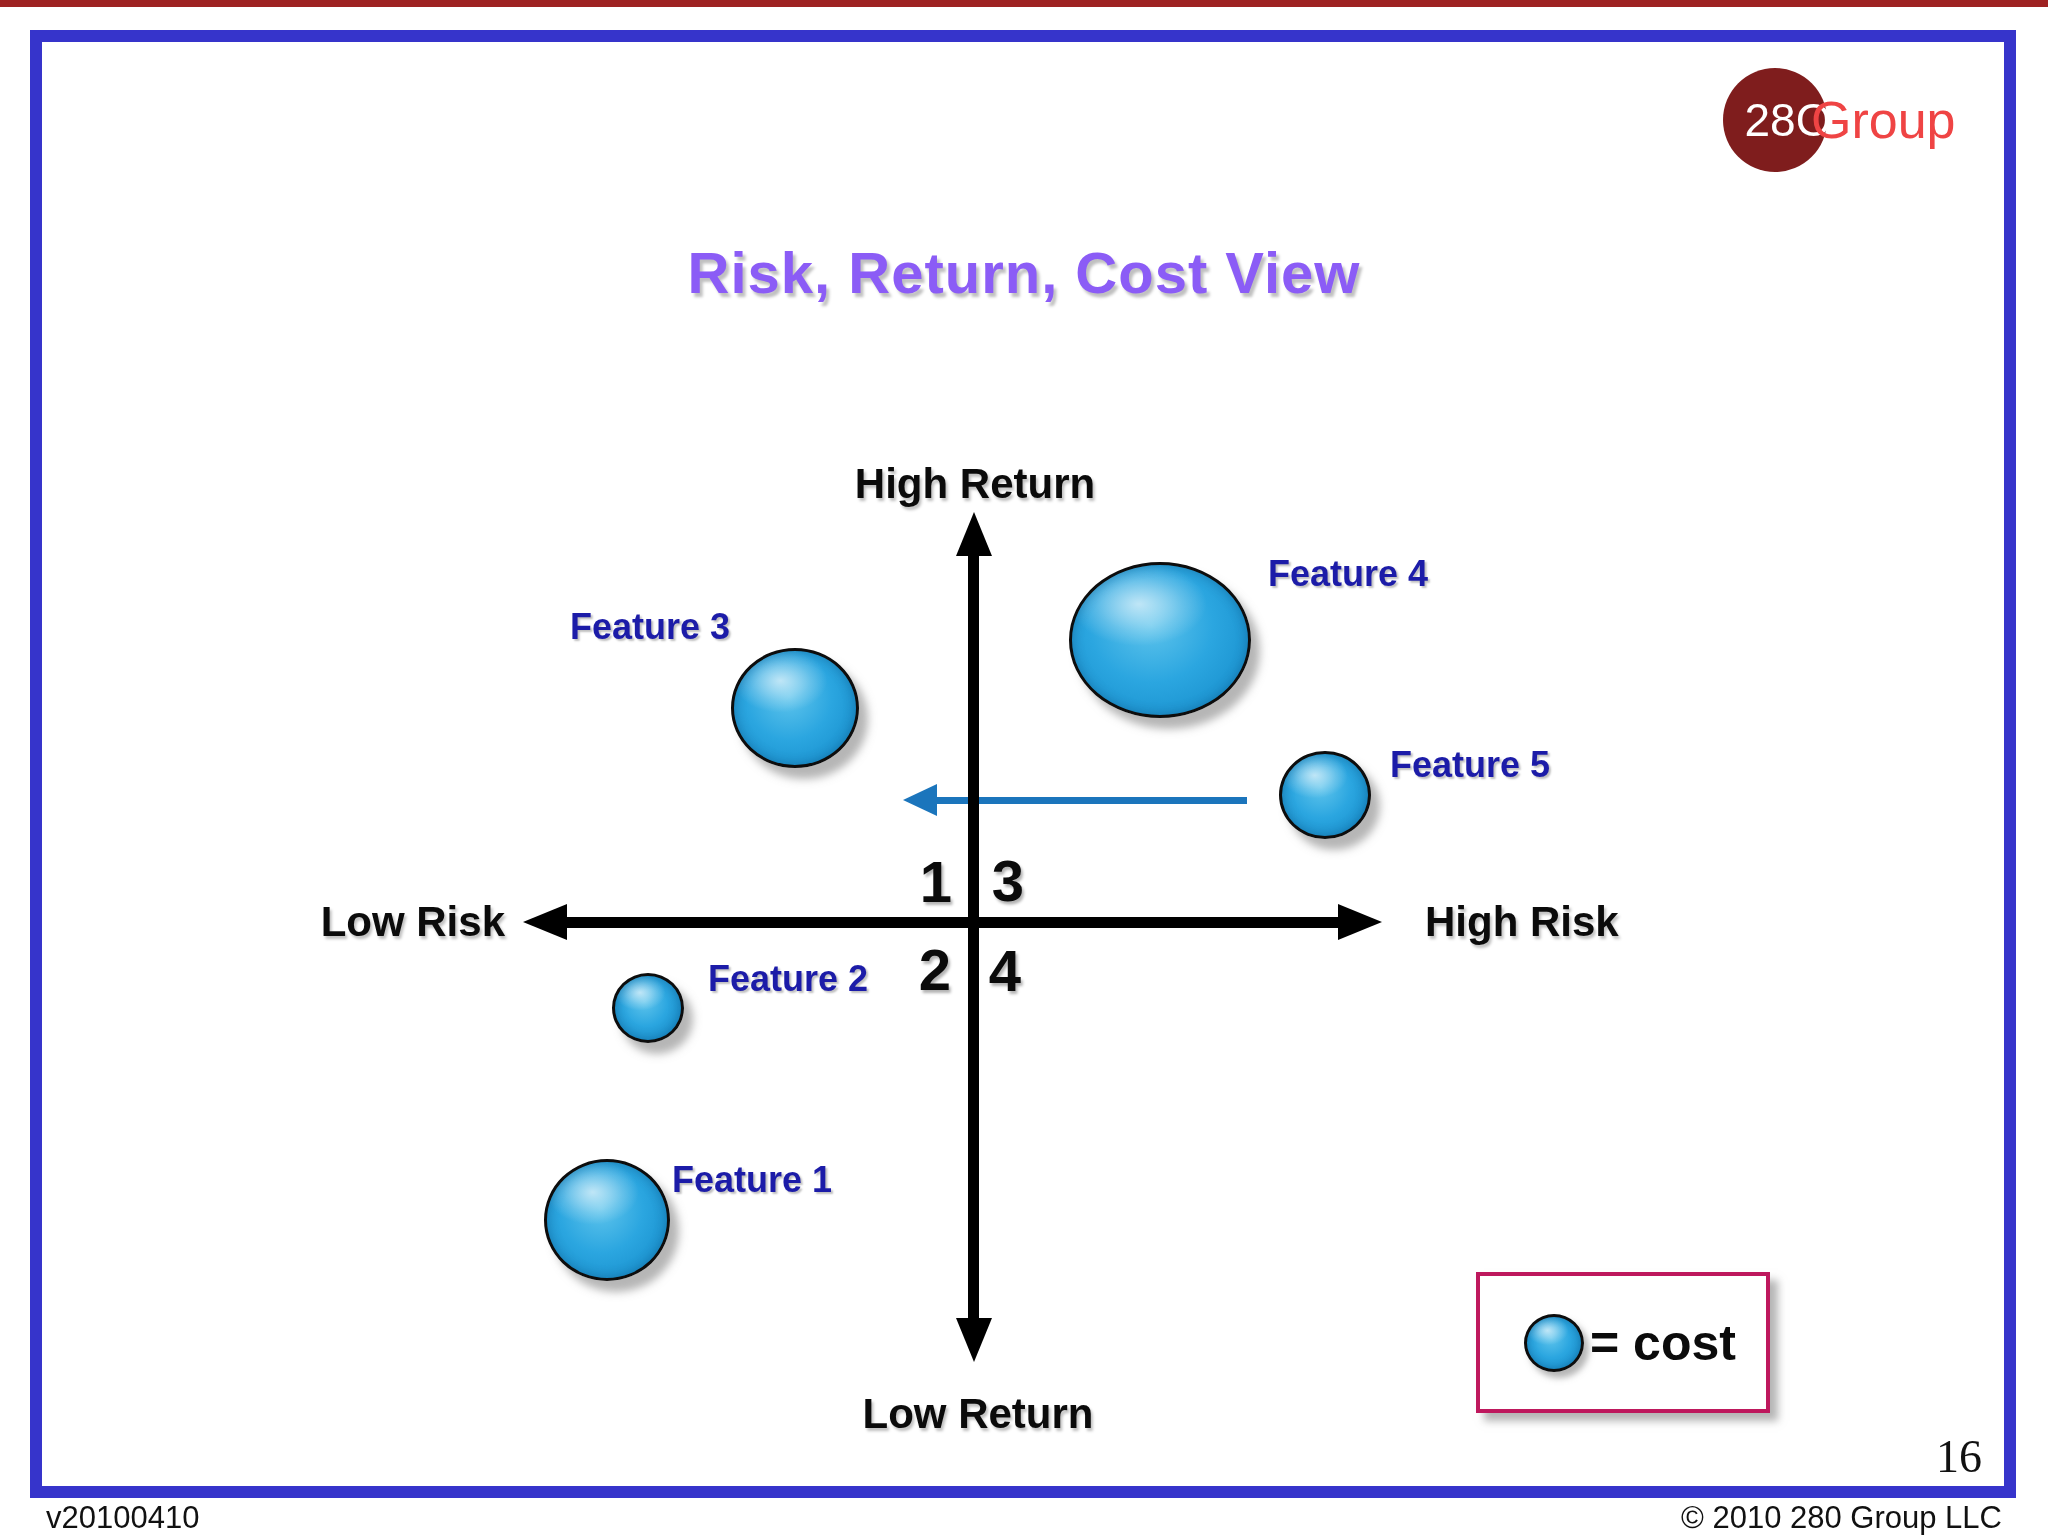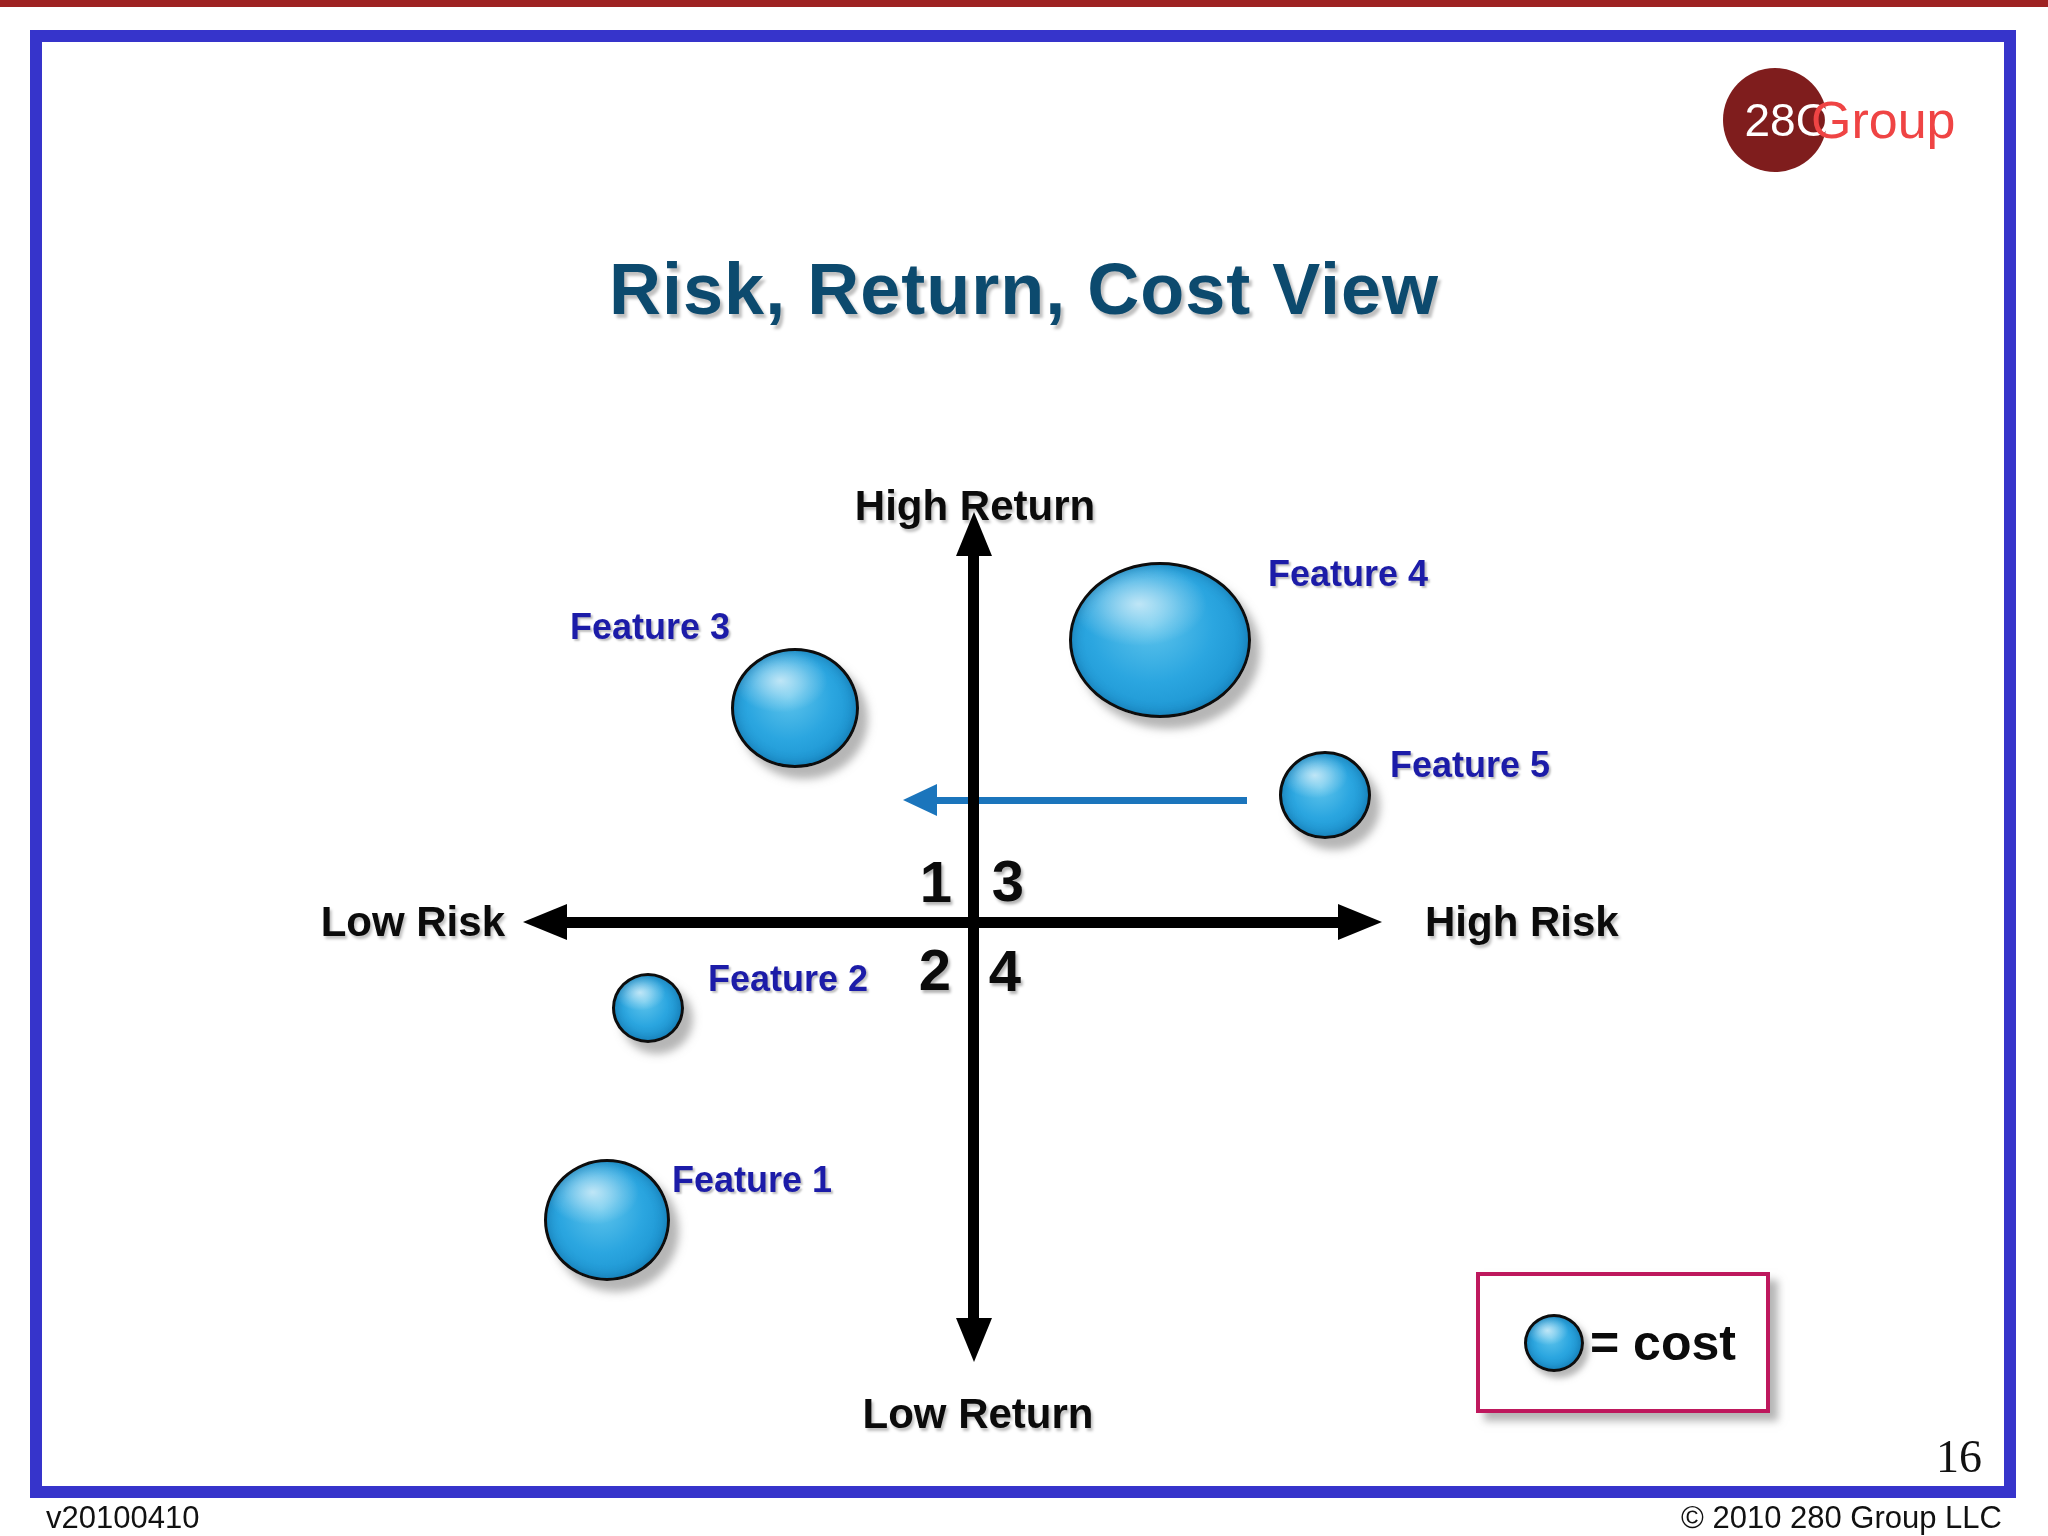--- a/index.html
+++ b/index.html
@@ -16,38 +16,38 @@
   .logo{position:absolute;left:1723px;top:68px;height:104px;display:flex;align-items:center;}
   .logo-circle{
     width:104px;height:104px;border-radius:50%;background:#7f1d1d;
     display:flex;align-items:center;justify-content:center;flex:0 0 auto;
   }
   .logo-number{color:#ffffff;font-size:46px;letter-spacing:0px;margin-left:26px;}
   .logo-word{color:#ef4444;font-size:52px;margin-left:-16px;}
   
   .title{
     position:absolute;left:50%;top:200px;transform:translateX(-50%);
-    font-size:72px;font-weight:900;color:#0c4a6e;letter-spacing:1px;white-space:nowrap;
+    font-size:58px;font-weight:900;color:#8b5cf6;letter-spacing:1px;white-space:nowrap;
     text-shadow:3px 4px 3px rgba(0,0,0,0.25);
   }
   
   .axis{position:absolute;background:#000;}
   .v-axis{left:968px;top:536px;width:11px;height:806px;}
   .h-axis{left:545px;top:917px;width:816px;height:11px;}
   .arrowhead{position:absolute;width:0;height:0;}
   .arrow-up{left:956px;top:512px;border-left:18px solid transparent;border-right:18px solid transparent;border-bottom:44px solid #000;}
   .arrow-down{left:956px;top:1318px;border-left:18px solid transparent;border-right:18px solid transparent;border-top:44px solid #000;}
   .arrow-left{left:523px;top:904px;border-top:18px solid transparent;border-bottom:18px solid transparent;border-right:44px solid #000;}
   .arrow-right{left:1338px;top:904px;border-top:18px solid transparent;border-bottom:18px solid transparent;border-left:44px solid #000;}
   
   .axis-label{
     position:absolute;font-size:42px;font-weight:bold;color:#0b0b0b;white-space:nowrap;
     text-shadow:2px 3px 3px rgba(0,0,0,0.25);
   }
-  .lbl-high-return{left:975px;top:482px;transform:translateX(-50%);}
+  .lbl-high-return{left:975px;top:460px;transform:translateX(-50%);}
   .lbl-low-return{left:978px;top:1390px;transform:translateX(-50%);}
   .lbl-low-risk{right:1543px;top:898px;}
   .lbl-high-risk{left:1425px;top:898px;}
   
   .quad-num{
     position:absolute;font-size:58px;font-weight:bold;color:#0b0b0b;
     transform:translate(-50%,-50%);text-shadow:2px 3px 3px rgba(0,0,0,0.3);
   }
   .q1{left:936px;top:881px;}
   .q3{left:1008px;top:880px;}

